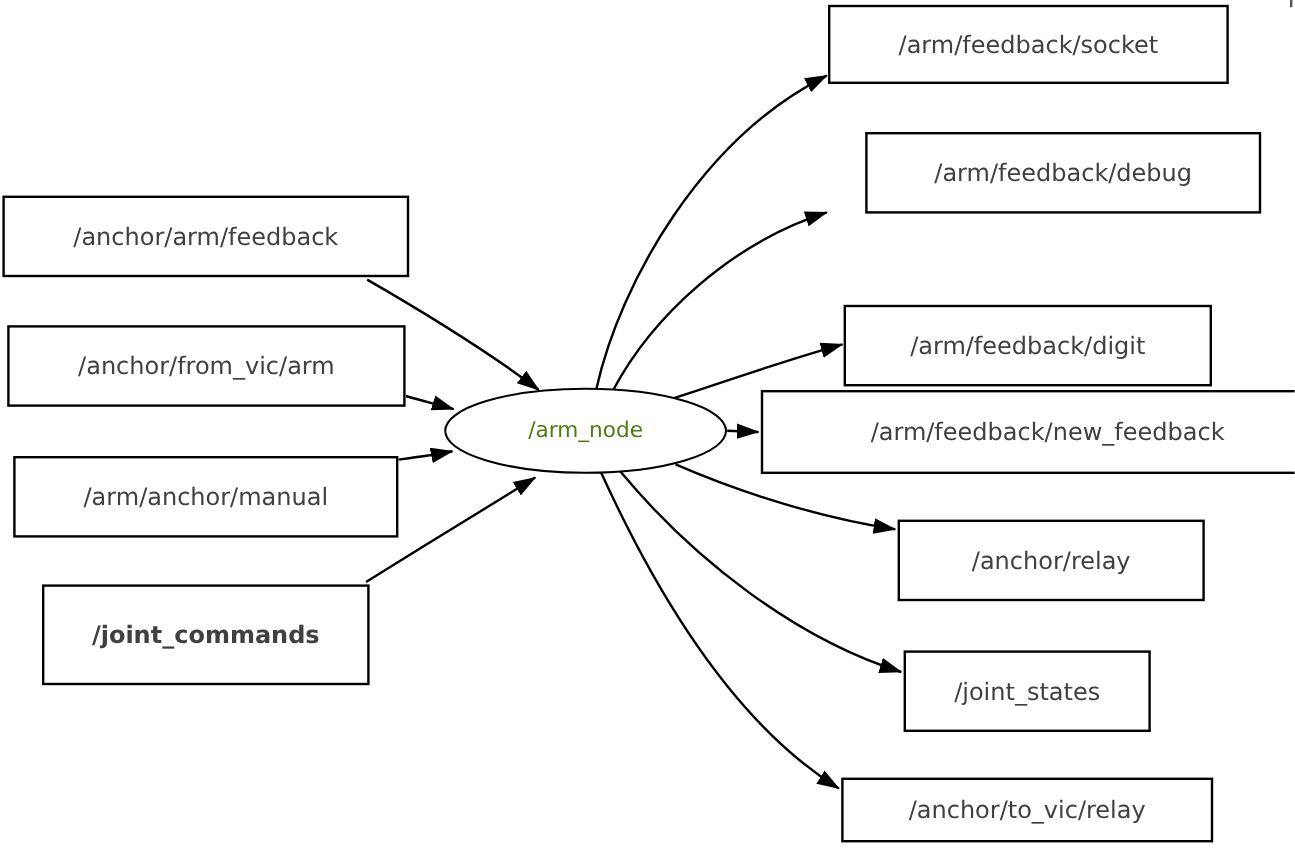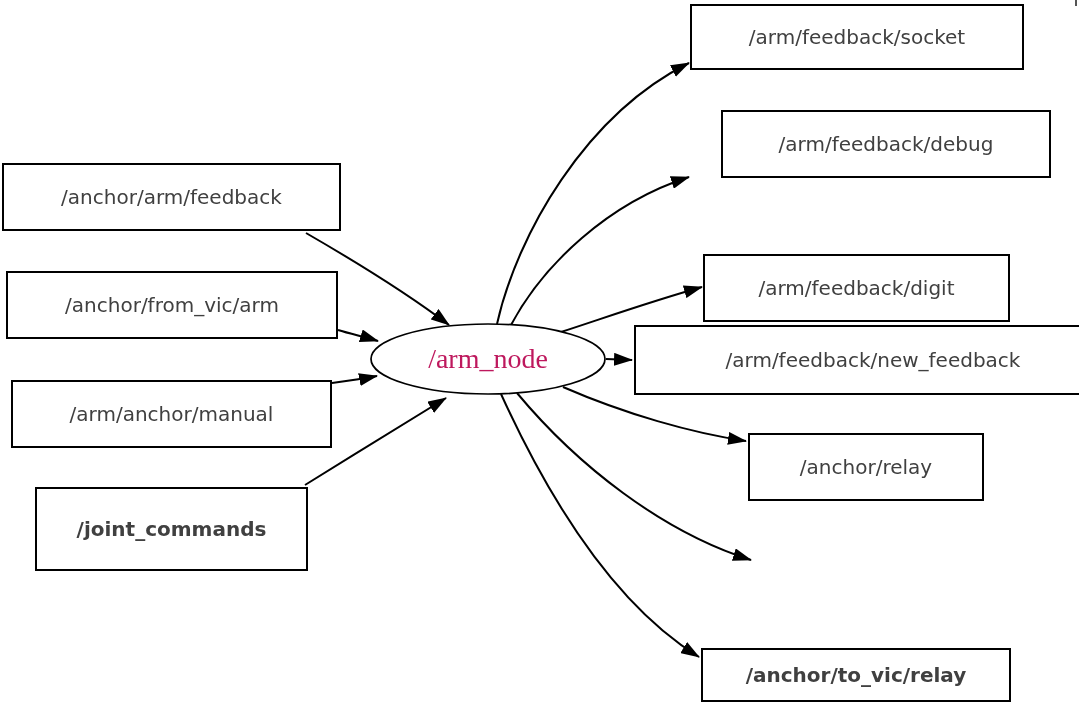--- a/index.html
+++ b/index.html
@@ -28,25 +28,24 @@
     font-size: 20px;
     line-height: 1;
     white-space: nowrap;
     color: #404040;
   }
   .node-label {
     position: absolute;
     display: flex;
     align-items: center;
     justify-content: center;
-    font-size: 28px;
+    font-size: 18px;
     line-height: 1;
     white-space: nowrap;
-    color: #be185d;
-    font-family: Liberation Serif, serif;
+    color: #4d7c0f;
   }
   .artifact {
     position: absolute;
     background: #555555;
   }
 </style>
 </head>
 <body>
 
 <div class="canvas">
@@ -78,18 +77,19 @@
   <div class="tbox" style="left:6px; top:271px; width:332px; height:68px;">/anchor/from_vic/arm</div>
   <div class="tbox" style="left:11px; top:380px; width:321px; height:68px;">/arm/anchor/manual</div>
   <div class="tbox" style="left:35px; top:487px; width:273px; height:84px;font-weight:bold;">/joint_commands</div>
 
   <div class="node-label" style="left:388px; top:342px; width:200px; height:34px;">/arm_node</div>
 
   <div class="tbox" style="left:690px; top:4px; width:334px; height:66px;">/arm/feedback/socket</div>
   <div class="tbox" style="left:721px; top:110px; width:330px; height:68px;">/arm/feedback/debug</div>
   <div class="tbox" style="left:703px; top:218px; width:307px; height:68px;margin-top:36px;">/arm/feedback/digit</div>
   <div class="tbox" style="left:634px; top:325px; width:478px; height:70px;">/arm/feedback/new_feedback</div>
-  <div class="tbox" style="left:748px; top:433px; width:236px; height:68px;">/anchor/relay</div>
-  <div class="tbox" style="left:701px; top:648px; width:310px; height:54px;font-weight:bold;">/anchor/to_vic/relay</div>
+  <div class="tbox" style="left:748px; top:433px; width:256px; height:68px;">/anchor/relay</div>
+  <div class="tbox" style="left:753px; top:542px; width:206px; height:68px;">/joint_states</div>
+  <div class="tbox" style="left:701px; top:648px; width:310px; height:54px;">/anchor/to_vic/relay</div>
 
   <div class="artifact" style="left:1075px; top:0px; width:2px; height:6px;"></div>
 
 </div>
 
 </body></html>

